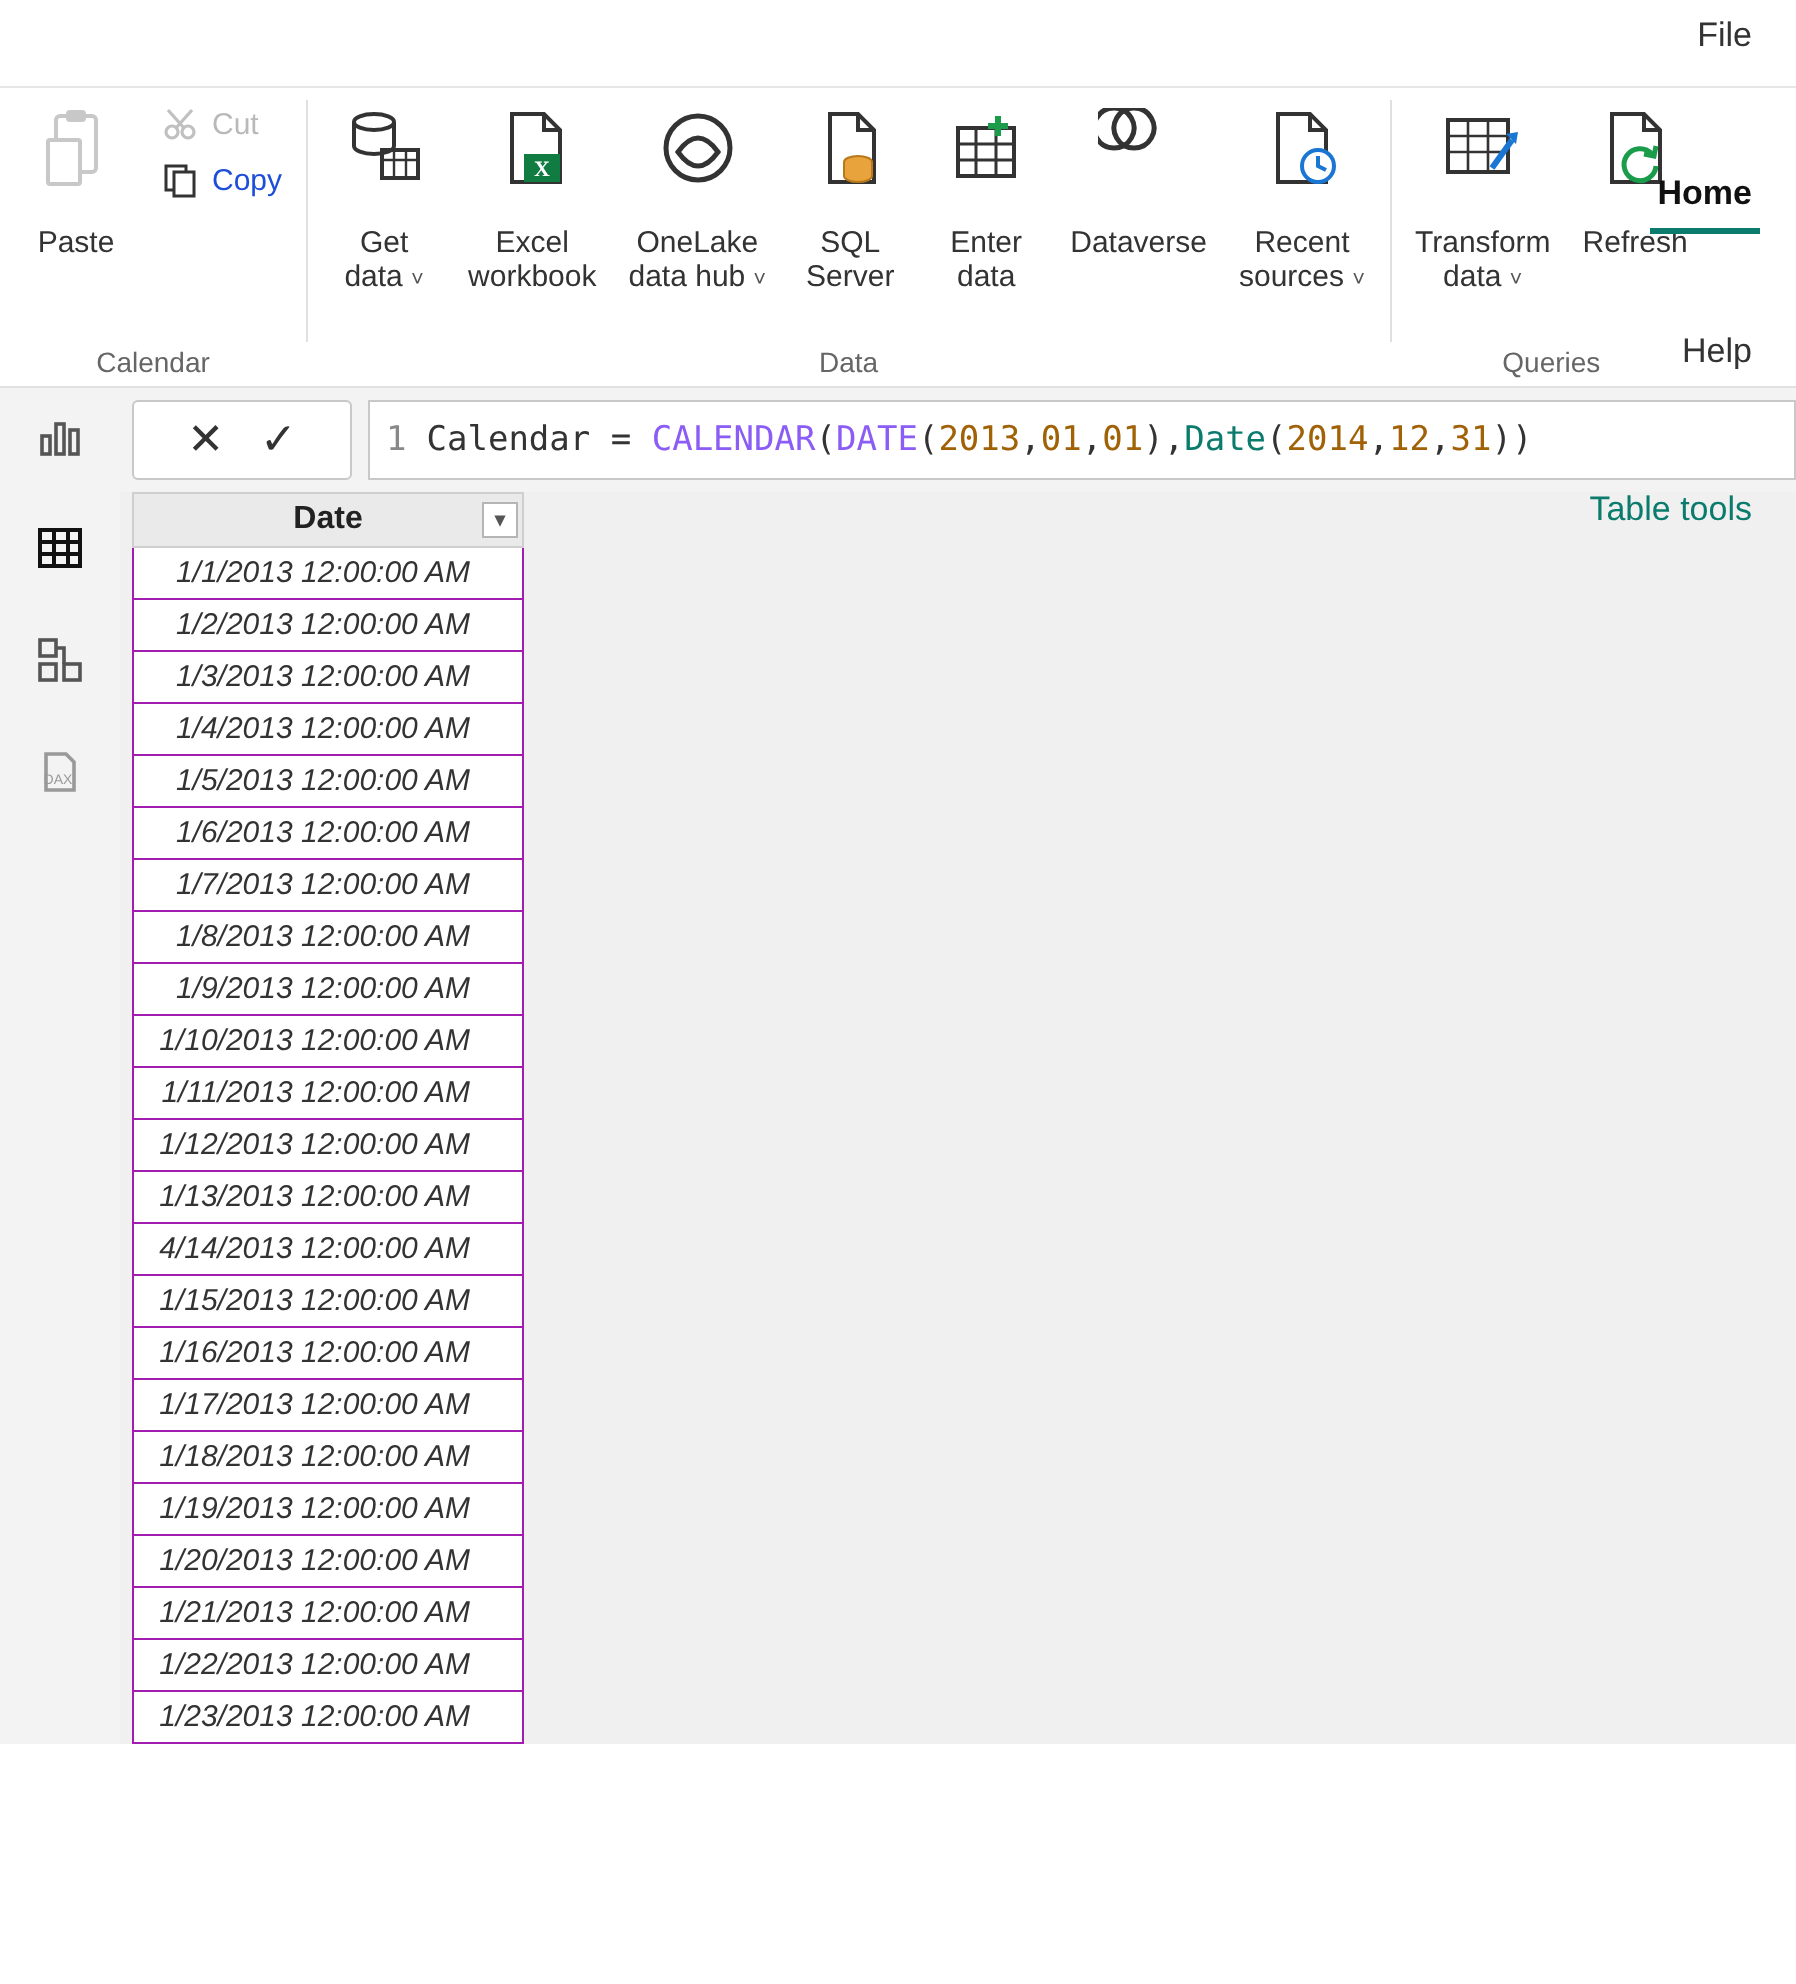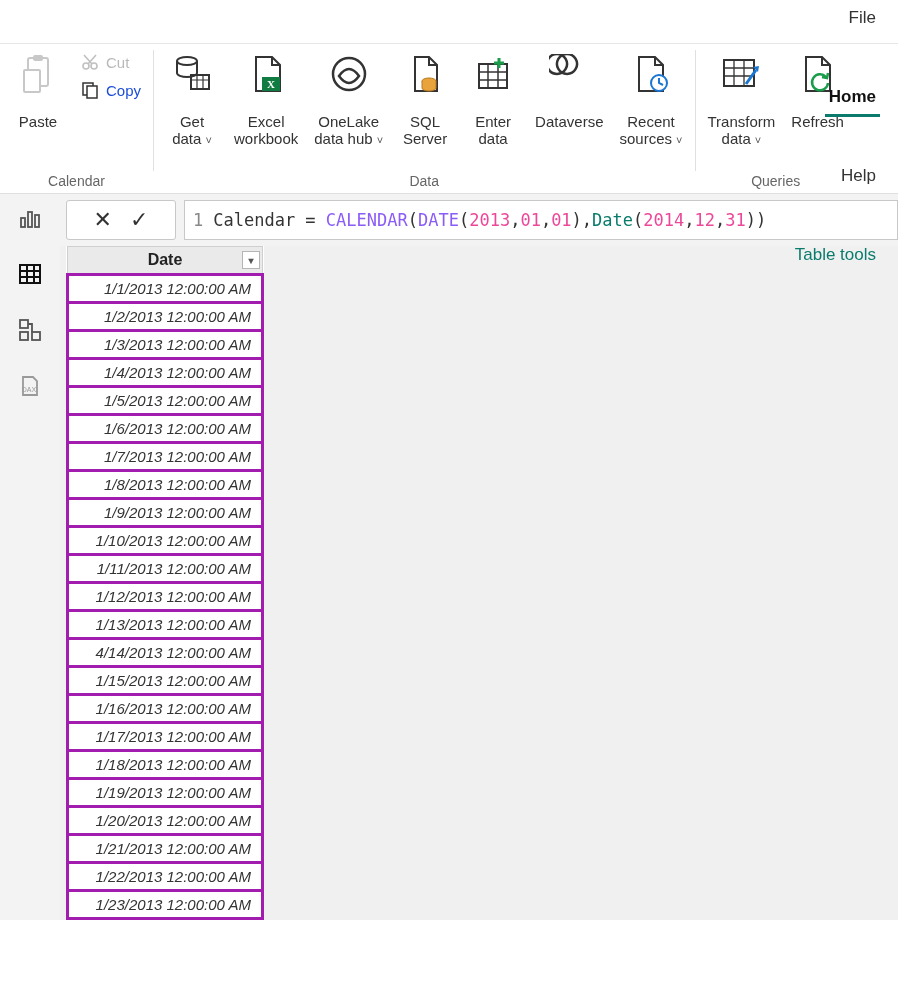--- a/index.html
+++ b/index.html
@@ -31,27 +31,27 @@
   .railbtn{width:28px;height:28px;display:flex;align-items:center;justify-content:center;color:#555;cursor:pointer;}
   .railbtn.active{color:#111;}
   .main{flex:1;display:flex;flex-direction:column;}
   .formula-area{display:flex;align-items:stretch;background:#f3f3f3;padding:6px 0 6px 6px;}
   .fx-box{width:110px;height:40px;background:#fff;border:1px solid #c8c8c8;border-radius:3px;display:flex;align-items:center;justify-content:center;gap:18px;}
   .fx-box span{font-size:22px;color:#333;cursor:pointer;}
   .formula{flex:1;margin-left:8px;background:#fff;border:1px solid #c8c8c8;border-bottom:1px solid #c8c8c8;border-radius:0;height:40px;display:flex;align-items:center;font-family:Consolas,monospace;font-size:17px;color:#333;padding:0 8px;white-space:pre;overflow:hidden;}
   .ln{color:#888;margin-right:10px;}
   .kw{color:#8b5cf6;}
   .fn{color:#0a7b6c;}
-  .num{color:#ec4899;}
+  .num{color:#a16207;}
   
   .gridwrap{background:#f0f0f0;padding:0 0 0 6px;}
   table.data{border-collapse:collapse;background:#fff;}
   table.data th{background:#eaeaea;font-weight:700;font-size:16px;color:#222;border:1px solid #cfcfcf;padding:4px 8px;position:relative;text-align:center;}
   .drop{position:absolute;right:2px;top:50%;transform:translateY(-50%);width:18px;height:18px;border:1px solid #b5b5b5;background:#fff;font-size:10px;color:#555;display:flex;align-items:center;justify-content:center;cursor:pointer;}
-  table.data td{border:3px solid #a21caf;font-size:15px;font-style:italic;color:#333;padding:4px 10px 4px 6px;text-align:right;white-space:nowrap;}
+  table.data td{border:1px solid #a21caf;font-size:15px;font-style:italic;color:#333;padding:4px 26px 4px 6px;text-align:right;white-space:nowrap;}
   table.data th{width:195px;}
 </style>
 </head>
 <body>
 
 <div class="tabs" id="tabs">
     <div class="tab">File</div>
     <div class="tab active">Home</div>
     <div class="tab">Help</div>
     <div class="tab context">Table tools</div>

